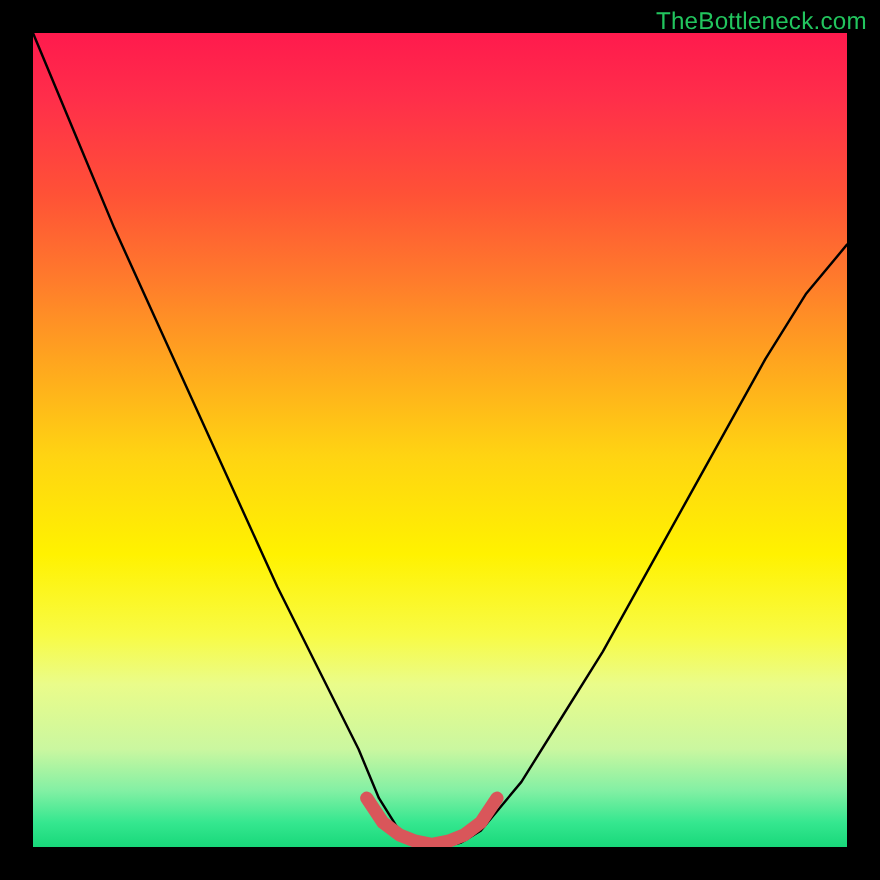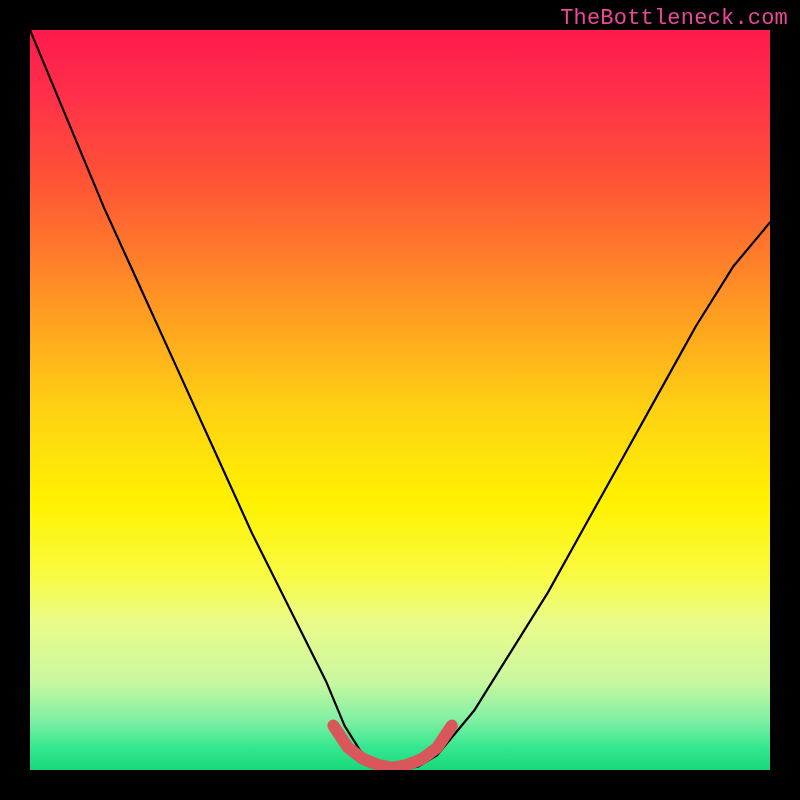--- a/index.html
+++ b/index.html
@@ -42,25 +42,24 @@
       #caf7a0 88%,
       #84f0a4 93%,
       #35e78f 97%,
       #18d87a 100%
     );
   }
   .watermark {
     position: absolute;
     top: 6px;
     right: 12px;
-    color: #ec4899;
+    color: #22c55e;
     font-size: 22px;
     letter-spacing: 0.2px;
     user-select: none;
-    font-family: Liberation Mono, monospace;
   }
   svg.curve {
     position: absolute;
     inset: 0;
   }
 </style>
 </head>
 <body>
 
 <div class="stage">

